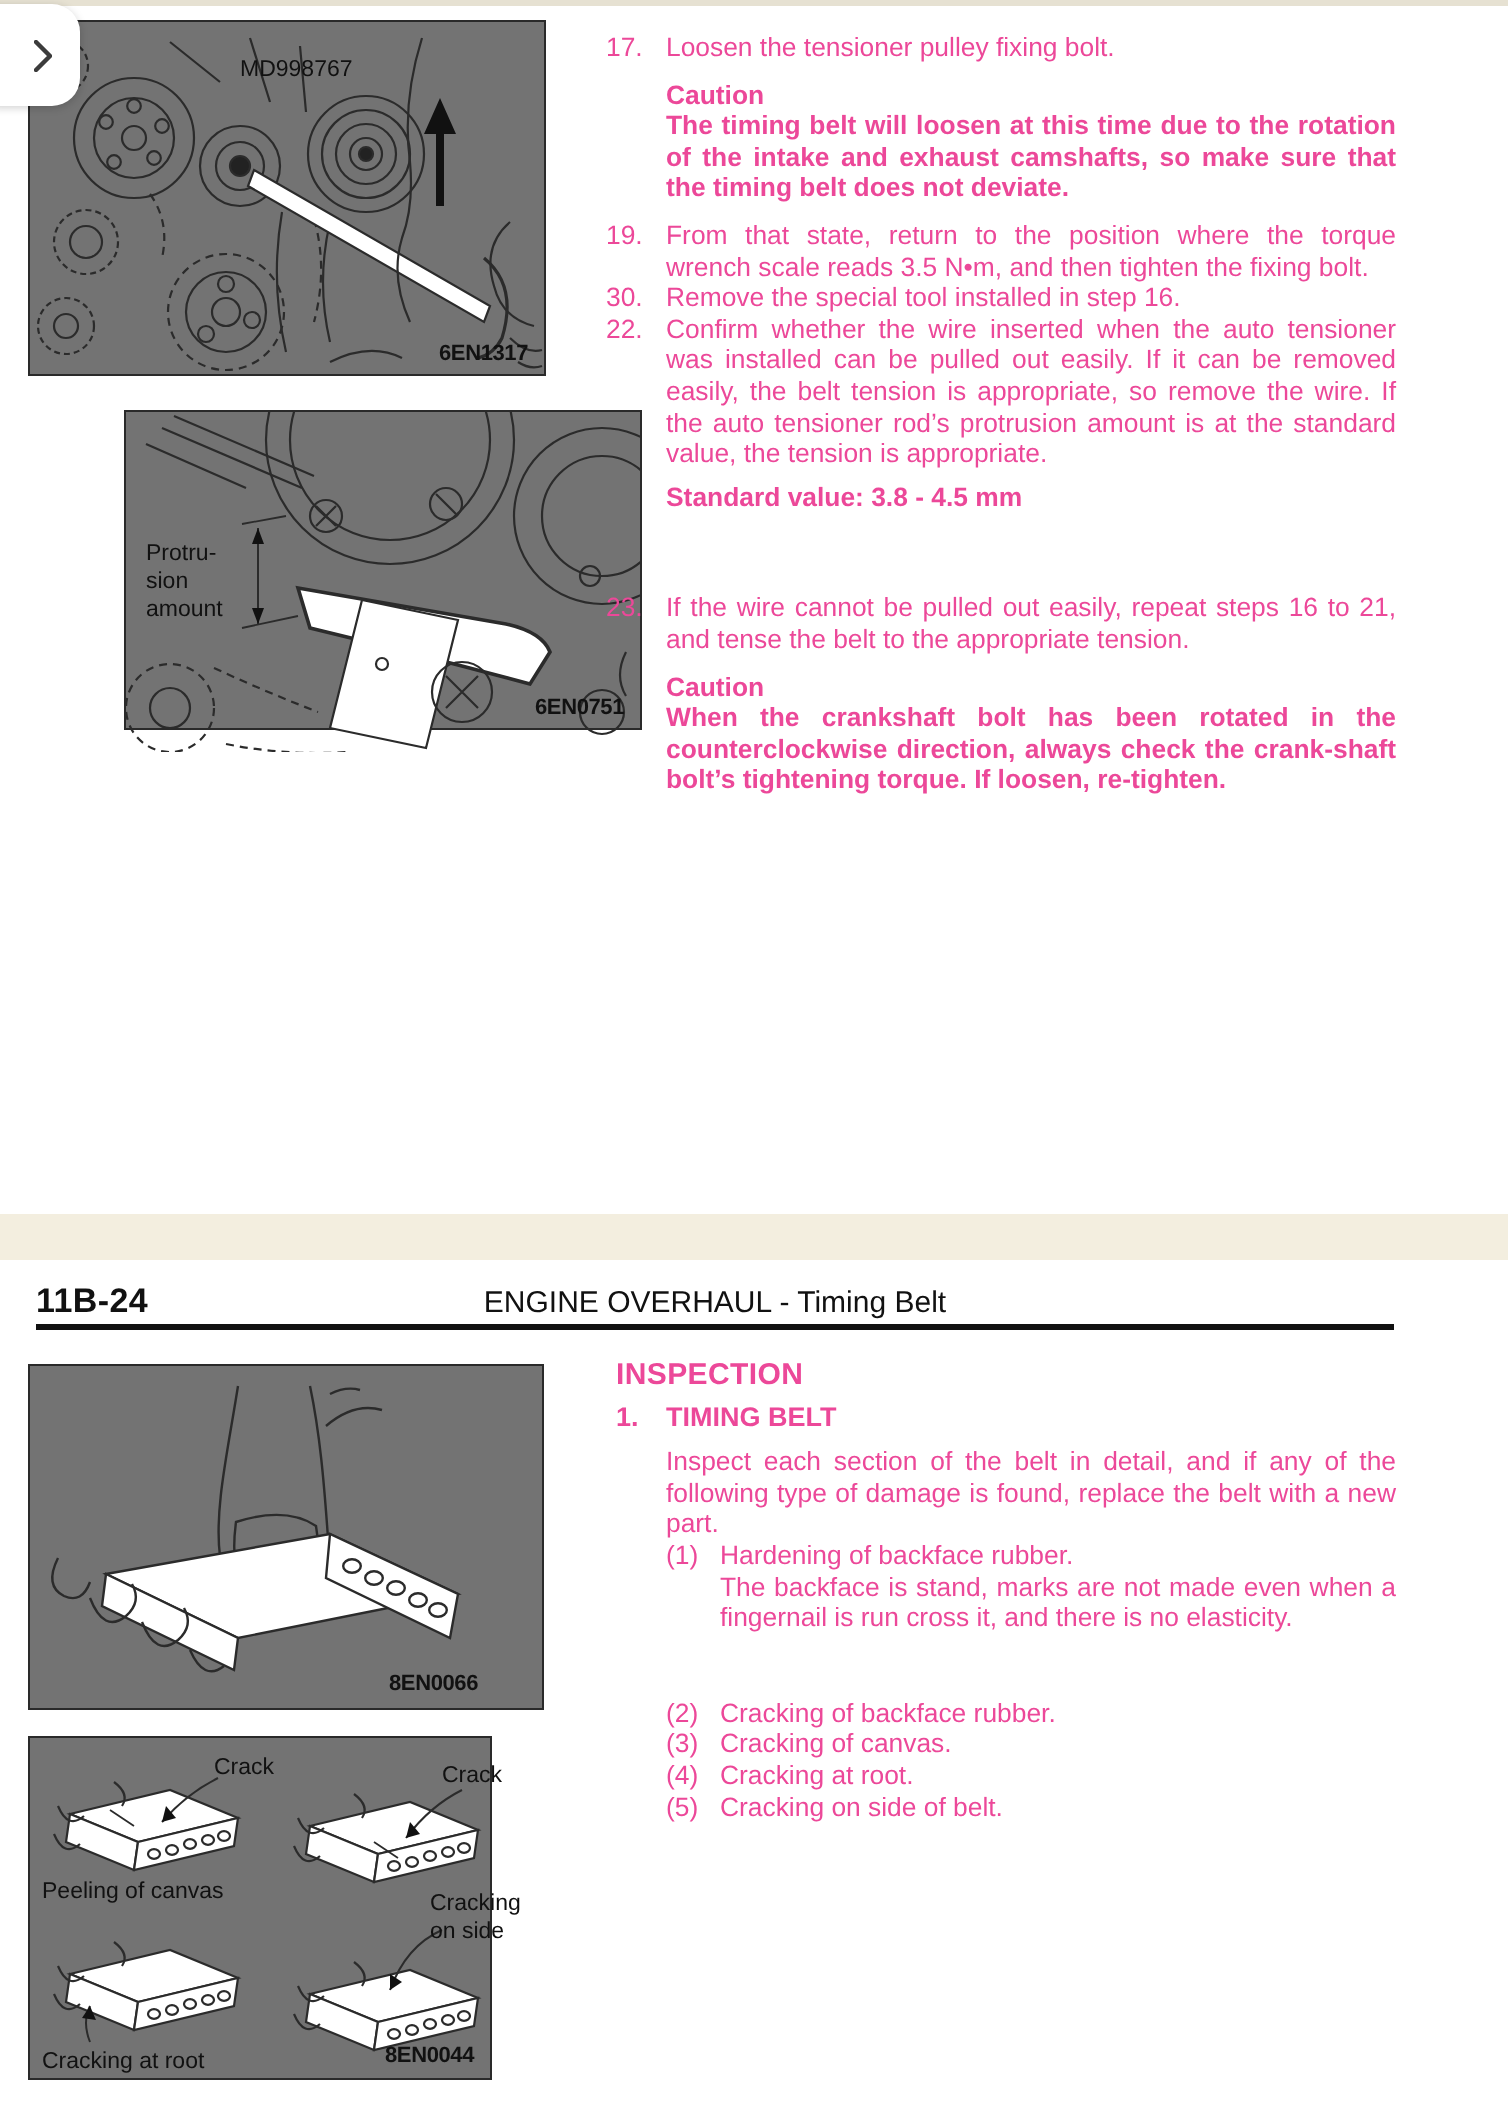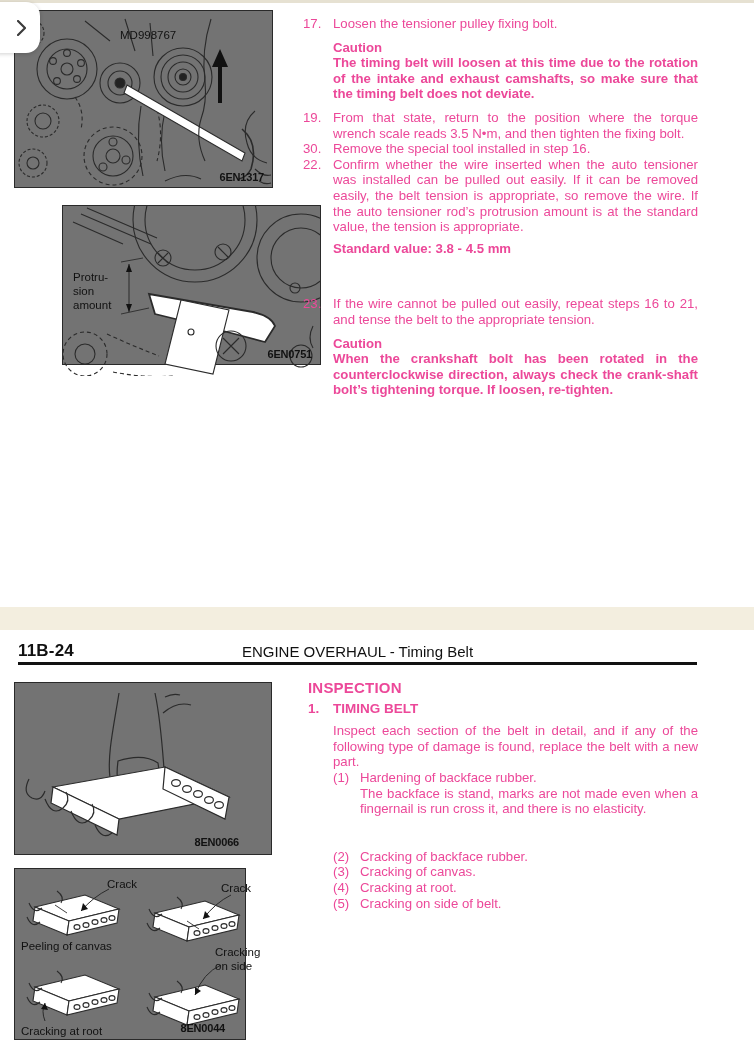--- a/index.html
+++ b/index.html
@@ -225,21 +225,21 @@
       <path d="M206,96 Q188,104 180,126" stroke-width="1"></path>
       <path d="M180,126 L180,118 L186,122 Z" fill="#111" stroke="none"></path>
       <path d="M40,36 L52,44 M172,52 L184,60" stroke-width=".9"></path>
     </svg>
     <span class="fig-label" style="left:92px; top:8px;">Crack</span>
     <span class="fig-label" style="left:206px; top:12px;">Crack</span>
     <span class="fig-label" style="left:6px; top:70px;">Peeling of canvas</span>
     <span class="fig-label" style="left:6px; top:155px;">Cracking at root</span>
     <span class="fig-label" style="left:200px; top:76px;">Cracking
 on side</span>
-    <span class="fig-code" style="right:20px; bottom:5px;">8EN0044</span>
+    <span class="fig-code" style="right:8px; bottom:5px;">8EN0044</span>
   </div>
 
   <div class="col" id="col2">
     <div class="h-inspection">INSPECTION</div>
     <div class="sub-head">
       <span class="num">1.</span>
       <span>TIMING BELT</span>
     </div>
     <div class="intro">Inspect each section of the belt in detail, and if any of the following type of damage is found, replace the belt with a new part.</div>
     <div class="insp-item">

